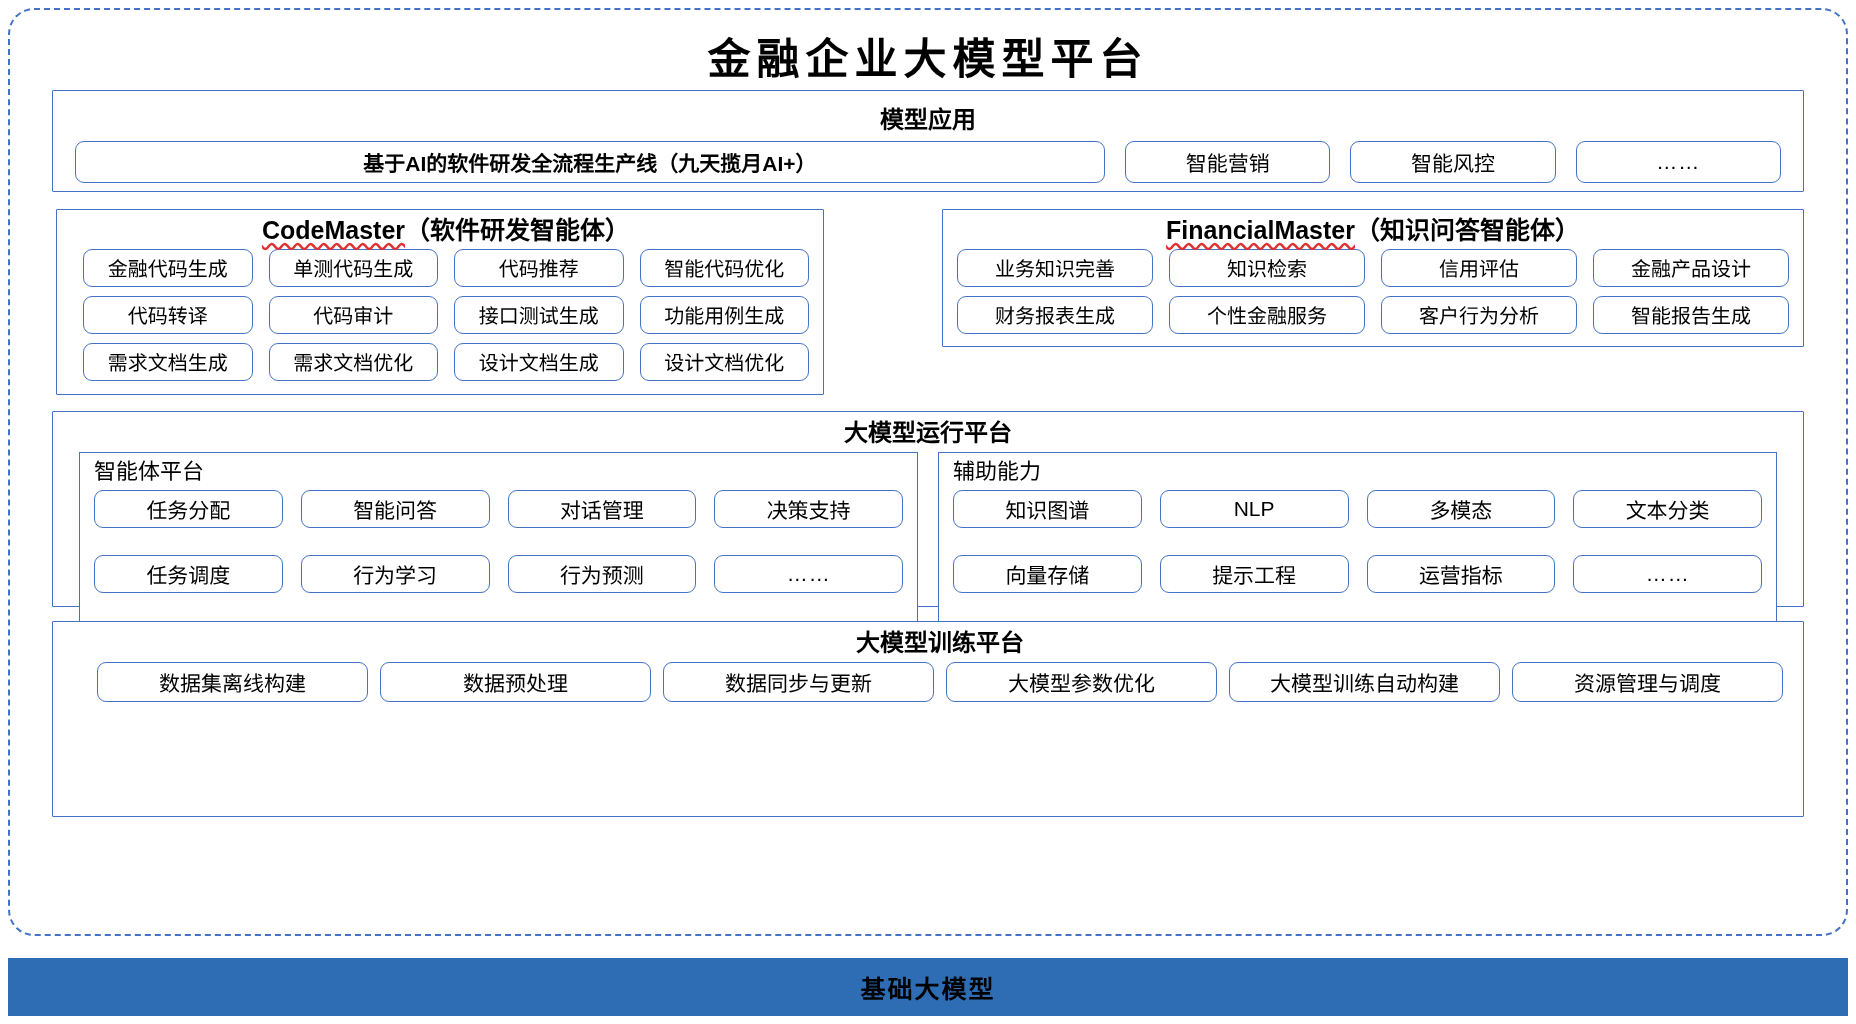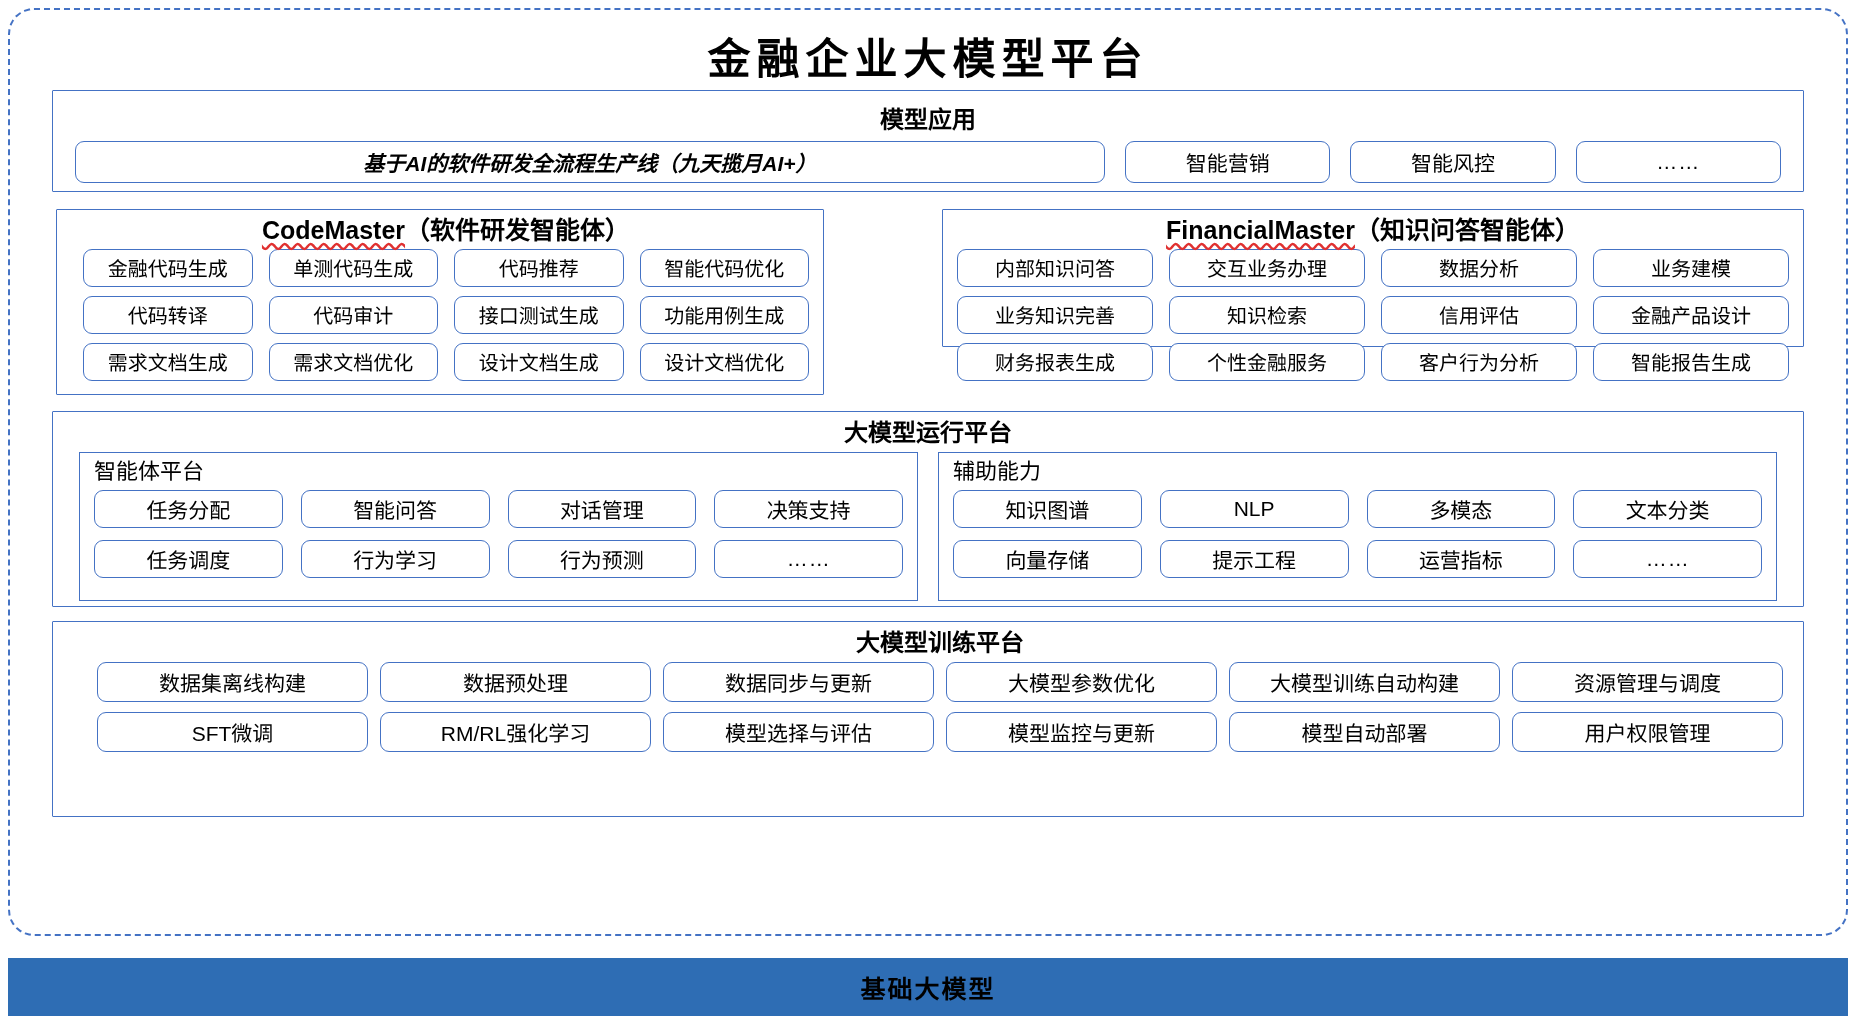--- a/index.html
+++ b/index.html
@@ -103,21 +103,21 @@
     height: 102px;
     padding: 8px;
   }
   #sec-apps .apps-row {
     display: flex;
     gap: 20px;
     padding: 0 14px;
     margin-top: 2px;
   }
   #sec-apps .apps-row .chip { height: 42px; }
-  #apps-banner { flex: 0 0 1030px; font-style: italic; }
+  #apps-banner { flex: 0 0 1030px; }
   #apps-mkt, #apps-risk, #apps-more { flex: 1 1 0; }
 
   
   #sec-codemaster {
     position: absolute;
     left: 56px;
     top: 209px;
     width: 768px;
     height: 186px;
     padding-left: 12px;
@@ -163,21 +163,21 @@
     padding: 0 26px;
   }
   .runtime-col {
     flex: 1 1 0;
     box-sizing: border-box;
     border: 1.4px solid #4472c4;
     background: #ffffff;
     padding: 0 14px 10px 14px;
   }
   .runtime-col .chip { height: 38px; font-size: 21px; }
-  .runtime-col .chip-row { gap: 18px; margin-bottom: 12px; }
+  .runtime-col .chip-row { gap: 18px; margin-bottom: 27px; }
 
   
   #sec-training {
     position: absolute;
     left: 52px;
     top: 621px;
     width: 1752px;
     height: 196px;
     padding-left: 24px;
   }
@@ -245,26 +245,20 @@
       <div class="chip">设计文档优化</div>
     </div>
   </div>
 </div>
 
 <div class="panel" id="sec-financialmaster">
   <div class="agent-title">
     <span class="spell">FinancialMaster</span><span>（知识问答智能体）</span>
   </div>
   <div class="agent-body">
-    <div class="chip-row">
-      <div class="chip">内部知识问答</div>
-      <div class="chip">交互业务办理</div>
-      <div class="chip">数据分析</div>
-      <div class="chip">业务建模</div>
-    </div>
     <div class="chip-row">
       <div class="chip">业务知识完善</div>
       <div class="chip">知识检索</div>
       <div class="chip">信用评估</div>
       <div class="chip">金融产品设计</div>
     </div>
     <div class="chip-row">
       <div class="chip">财务报表生成</div>
       <div class="chip">个性金融服务</div>
       <div class="chip">客户行为分析</div>
@@ -316,26 +310,18 @@
   <div class="panel-title">大模型训练平台</div>
   <div class="training-body">
     <div class="chip-row">
       <div class="chip">数据集离线构建</div>
       <div class="chip">数据预处理</div>
       <div class="chip">数据同步与更新</div>
       <div class="chip">大模型参数优化</div>
       <div class="chip">大模型训练自动构建</div>
       <div class="chip">资源管理与调度</div>
     </div>
-    <div class="chip-row">
-      <div class="chip">SFT微调</div>
-      <div class="chip">RM/RL强化学习</div>
-      <div class="chip">模型选择与评估</div>
-      <div class="chip">模型监控与更新</div>
-      <div class="chip">模型自动部署</div>
-      <div class="chip">用户权限管理</div>
-    </div>
   </div>
 </div>
 
 <div id="footer-bar">
   <span class="footer-label">基础大模型</span>
 </div>
 
 </body></html>

